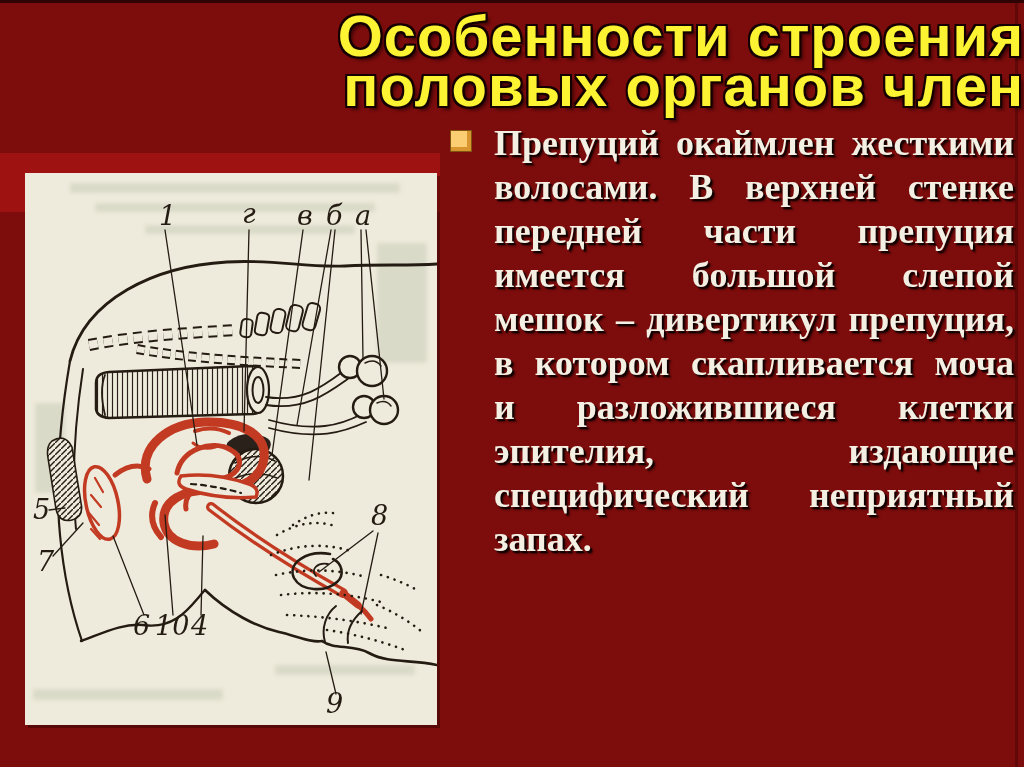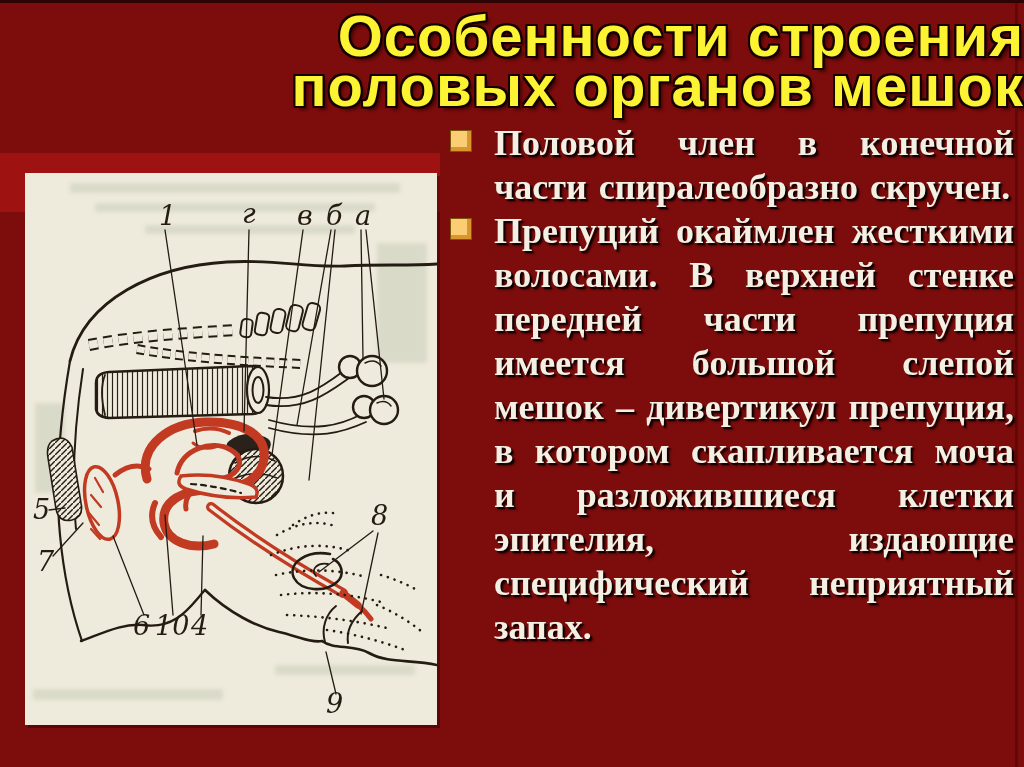--- a/index.html
+++ b/index.html
@@ -73,21 +73,21 @@
 </head>
 <body>
 
 <div class="slide">
 
   <div class="highlight-band"></div>
   <div class="edge-strip"></div>
 
   <div class="title">
     <div>Особенности строения</div>
-    <div>половых органов мешок</div>
+    <div>половых органов член</div>
   </div>
 
   <div class="figure-wrap">
     <svg width="412" height="552" viewBox="0 0 412 552">
       <defs>
         <filter id="soft" x="-30%" y="-30%" width="160%" height="160%">
           <feGaussianBlur stdDeviation="2.3"></feGaussianBlur>
         </filter>
         <pattern id="vhatch" width="5" height="10" patternUnits="userSpaceOnUse">
           <rect width="5" height="10" fill="#EFEBDC"></rect>
@@ -227,21 +227,17 @@
         <text class="ink-label" x="166" y="462">4</text>
         <text class="ink-label" x="346" y="352">8</text>
         <text class="ink-label" x="301" y="540">9</text>
       </g>
     </svg>
   </div>
 
   <ul class="bullets">
     <li>
       <span class="bullet-sq"></span>
-      <span>Половой член в конечной части спиралеобразно скручен.</span>
-    </li>
-    <li>
-      <span class="bullet-sq"></span>
       <span>Препуций окаймлен жесткими волосами. В верхней стенке передней части препуция имеется большой слепой мешок – дивертикул препуция, в котором скапливается моча и разложившиеся клетки эпителия, издающие специфический неприятный запах.</span>
     </li>
   </ul>
 
 </div>
 
 </body></html>

